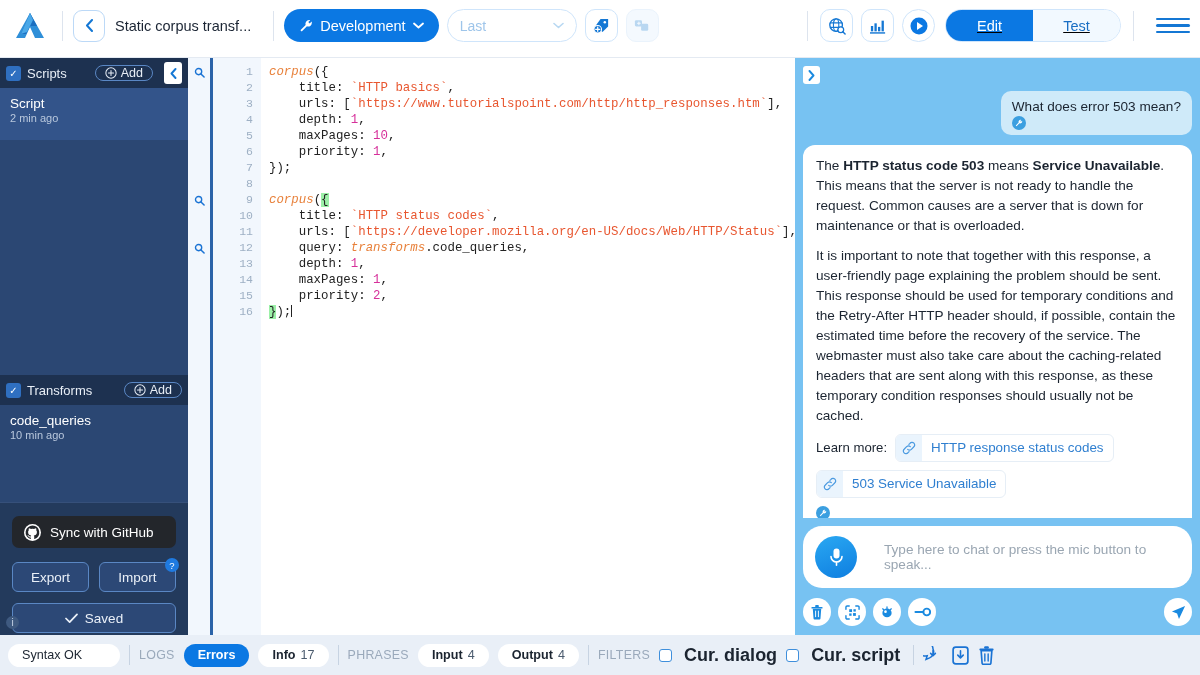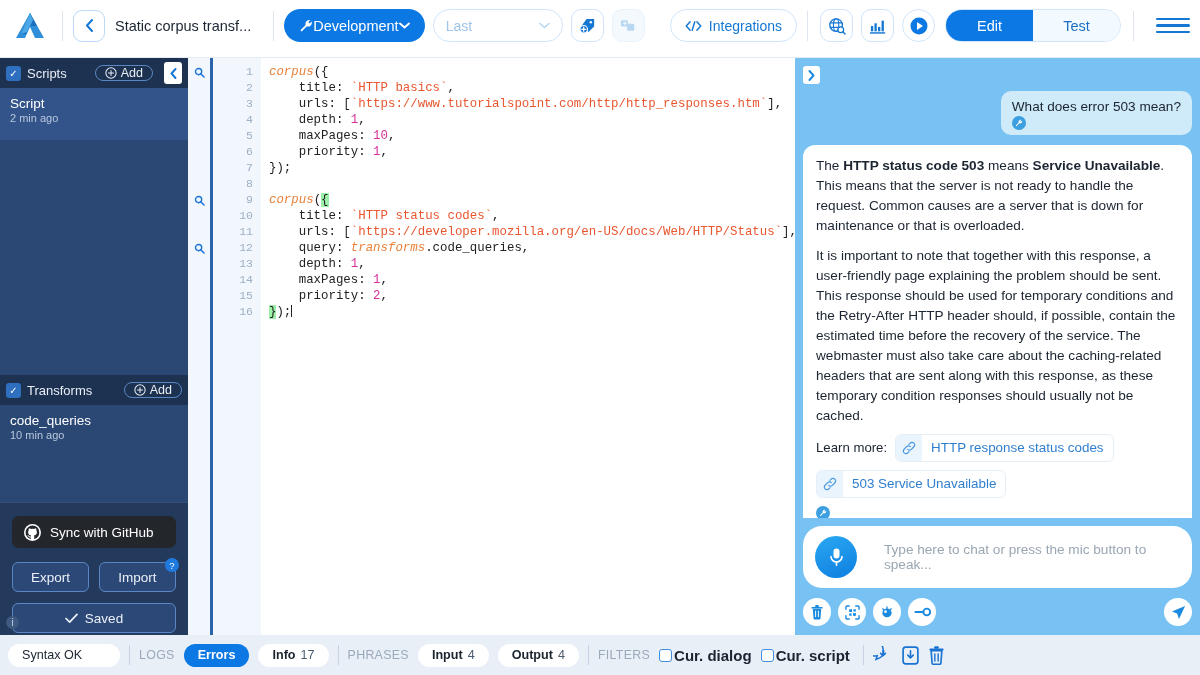--- a/index.html
+++ b/index.html
@@ -21,21 +21,21 @@
   .circ-btn {
     width: 32px; height: 32px; border-radius: 9px; border: 1.5px solid #bcd9f7;
     background: #fff; display: flex; align-items: center; justify-content: center;
     color: #1477d4; cursor: pointer; flex: none;
   }
   .crumb-title {
     font-size: 14.5px; color: #1a2433; padding: 0 12px 0 10px; white-space: nowrap;
   }
   .btn-primary {
     height: 33px; background: #0b78e3; color: #fff; border-radius: 17px;
-    display: flex; align-items: center; padding: 0 15px;
+    display: flex; align-items: center; gap: 7px; padding: 0 15px;
     font-size: 14.5px; cursor: pointer; border: none; flex: none;
   }
   .select-ghost {
     height: 33px; min-width: 130px; border: 1.5px solid #cfe5fb; border-radius: 17px;
     display: flex; align-items: center; justify-content: space-between;
     padding: 0 12px; color: #9ec5ea; font-size: 14px; margin-left: 8px; cursor: pointer; flex: none;
   }
   .icon-sq {
     width: 33px; height: 33px; border-radius: 10px; border: 1.5px solid #cfe5fb;
     background: #fff; display: flex; align-items: center; justify-content: center;
@@ -48,21 +48,21 @@
     display: flex; align-items: center; gap: 7px; padding: 0 14px;
     color: #1477d4; font-size: 14px; cursor: pointer; flex: none;
   }
   .icon-round {
     width: 33px; height: 33px; border-radius: 50%; border: 1.5px solid #cfe5fb; background: #fff;
     display: flex; align-items: center; justify-content: center; margin-left: 8px;
     color: #1477d4; cursor: pointer; flex: none;
   }
   .seg {
     display: flex; height: 33px; border-radius: 17px; overflow: hidden;
-    border: 1.5px solid #cfe5fb; margin-left: 10px; flex: none;
+    border: 1.5px solid #cfe5fb; margin-left: 10px; flex: none; text-decoration: underline;
   }
   .seg div {
     display: flex; align-items: center; justify-content: center; width: 87px;
     font-size: 14.5px; cursor: pointer;
   }
   .seg .on { background: #0b78e3; color: #fff; }
   .seg .off { background: #f2f9ff; color: #1a6fc4; }
   .burger { width: 34px; display: flex; flex-direction: column; gap: 4px; margin-left: 12px; cursor: pointer; flex: none; }
   .burger span { display: block; height: 2.6px; background: #1477d4; border-radius: 2px; }
 
@@ -206,21 +206,21 @@
   .st-pill.wide { width: 112px; }
   .st-pill.active { background: #0b78e3; color: #fff; font-weight: bold; }
   .st-lbl { font-size: 12.4px; color: #9aa9bb; letter-spacing: .3px; }
   .st-sep { width: 1px; height: 20px; background: #c7d3e2; }
   .st-b { font-weight: bold; }
   .st-n { color: #4b5b6e; margin-left: 5px; }
   .st-chk {
     width: 13px; height: 13px; border: 1.6px solid #3f8fdc; border-radius: 3px;
     background: #fff; flex: none;
   }
-  .st-chkrow { display: flex; align-items: center; gap: 2px; font-size: 15px; color: #1b2430; font-weight: bold; cursor: pointer; }
+  .st-chkrow { display: flex; align-items: center; gap: 12px; font-size: 18px; color: #1b2430; font-weight: bold; cursor: pointer; }
   .st-ic { color: #1a73d4; cursor: pointer; display: flex; align-items: center; }
 </style>
 </head>
 <body>
 
 <div id="app">
 
   <div class="topbar">
     <div class="logo">
       <svg width="30" height="27" viewBox="0 0 30 27">
@@ -263,28 +263,20 @@
     <div class="icon-sq muted">
       <svg width="16" height="15" viewBox="0 0 18 16">
         <rect x="1" y="2" width="8" height="7" rx="1.5" fill="#b9d7f1"></rect>
         <rect x="8" y="6" width="8" height="8" rx="1.5" fill="#b9d7f1"></rect>
         <path d="M4 5.5h3M5.5 4v3" stroke="#f4f9fe" stroke-width="1.2" stroke-linecap="round"></path>
       </svg>
     </div>
 
     <div class="spacer"></div>
 
-    <div class="pill-btn">
-      <svg width="17" height="12" viewBox="0 0 20 12">
-        <path d="M6 1 L1.5 6 L6 11" stroke="#1477d4" stroke-width="1.7" fill="none" stroke-linecap="round" stroke-linejoin="round"></path>
-        <path d="M14 1 L18.5 6 L14 11" stroke="#1477d4" stroke-width="1.7" fill="none" stroke-linecap="round" stroke-linejoin="round"></path>
-        <path d="M11.5 1 L8.5 11" stroke="#1477d4" stroke-width="1.7" stroke-linecap="round"></path>
-      </svg>
-      <span>Integrations</span>
-    </div>
     <div class="vsep" style="margin:0 4px 0 10px"></div>
     <div class="icon-sq">
       <svg width="18" height="18" viewBox="0 0 20 20">
         <circle cx="9" cy="9" r="7" stroke="#1477d4" stroke-width="1.5" fill="none"></circle>
         <ellipse cx="9" cy="9" rx="3" ry="7" stroke="#1477d4" stroke-width="1.2" fill="none"></ellipse>
         <path d="M2.2 6.5h13.6M2.2 11.5h13.6" stroke="#1477d4" stroke-width="1.2"></path>
         <circle cx="14.2" cy="14.2" r="3.2" fill="#fff" stroke="#1477d4" stroke-width="1.4"></circle>
         <path d="M16.4 16.4 L19 19" stroke="#1477d4" stroke-width="1.6" stroke-linecap="round"></path>
       </svg>
     </div>

